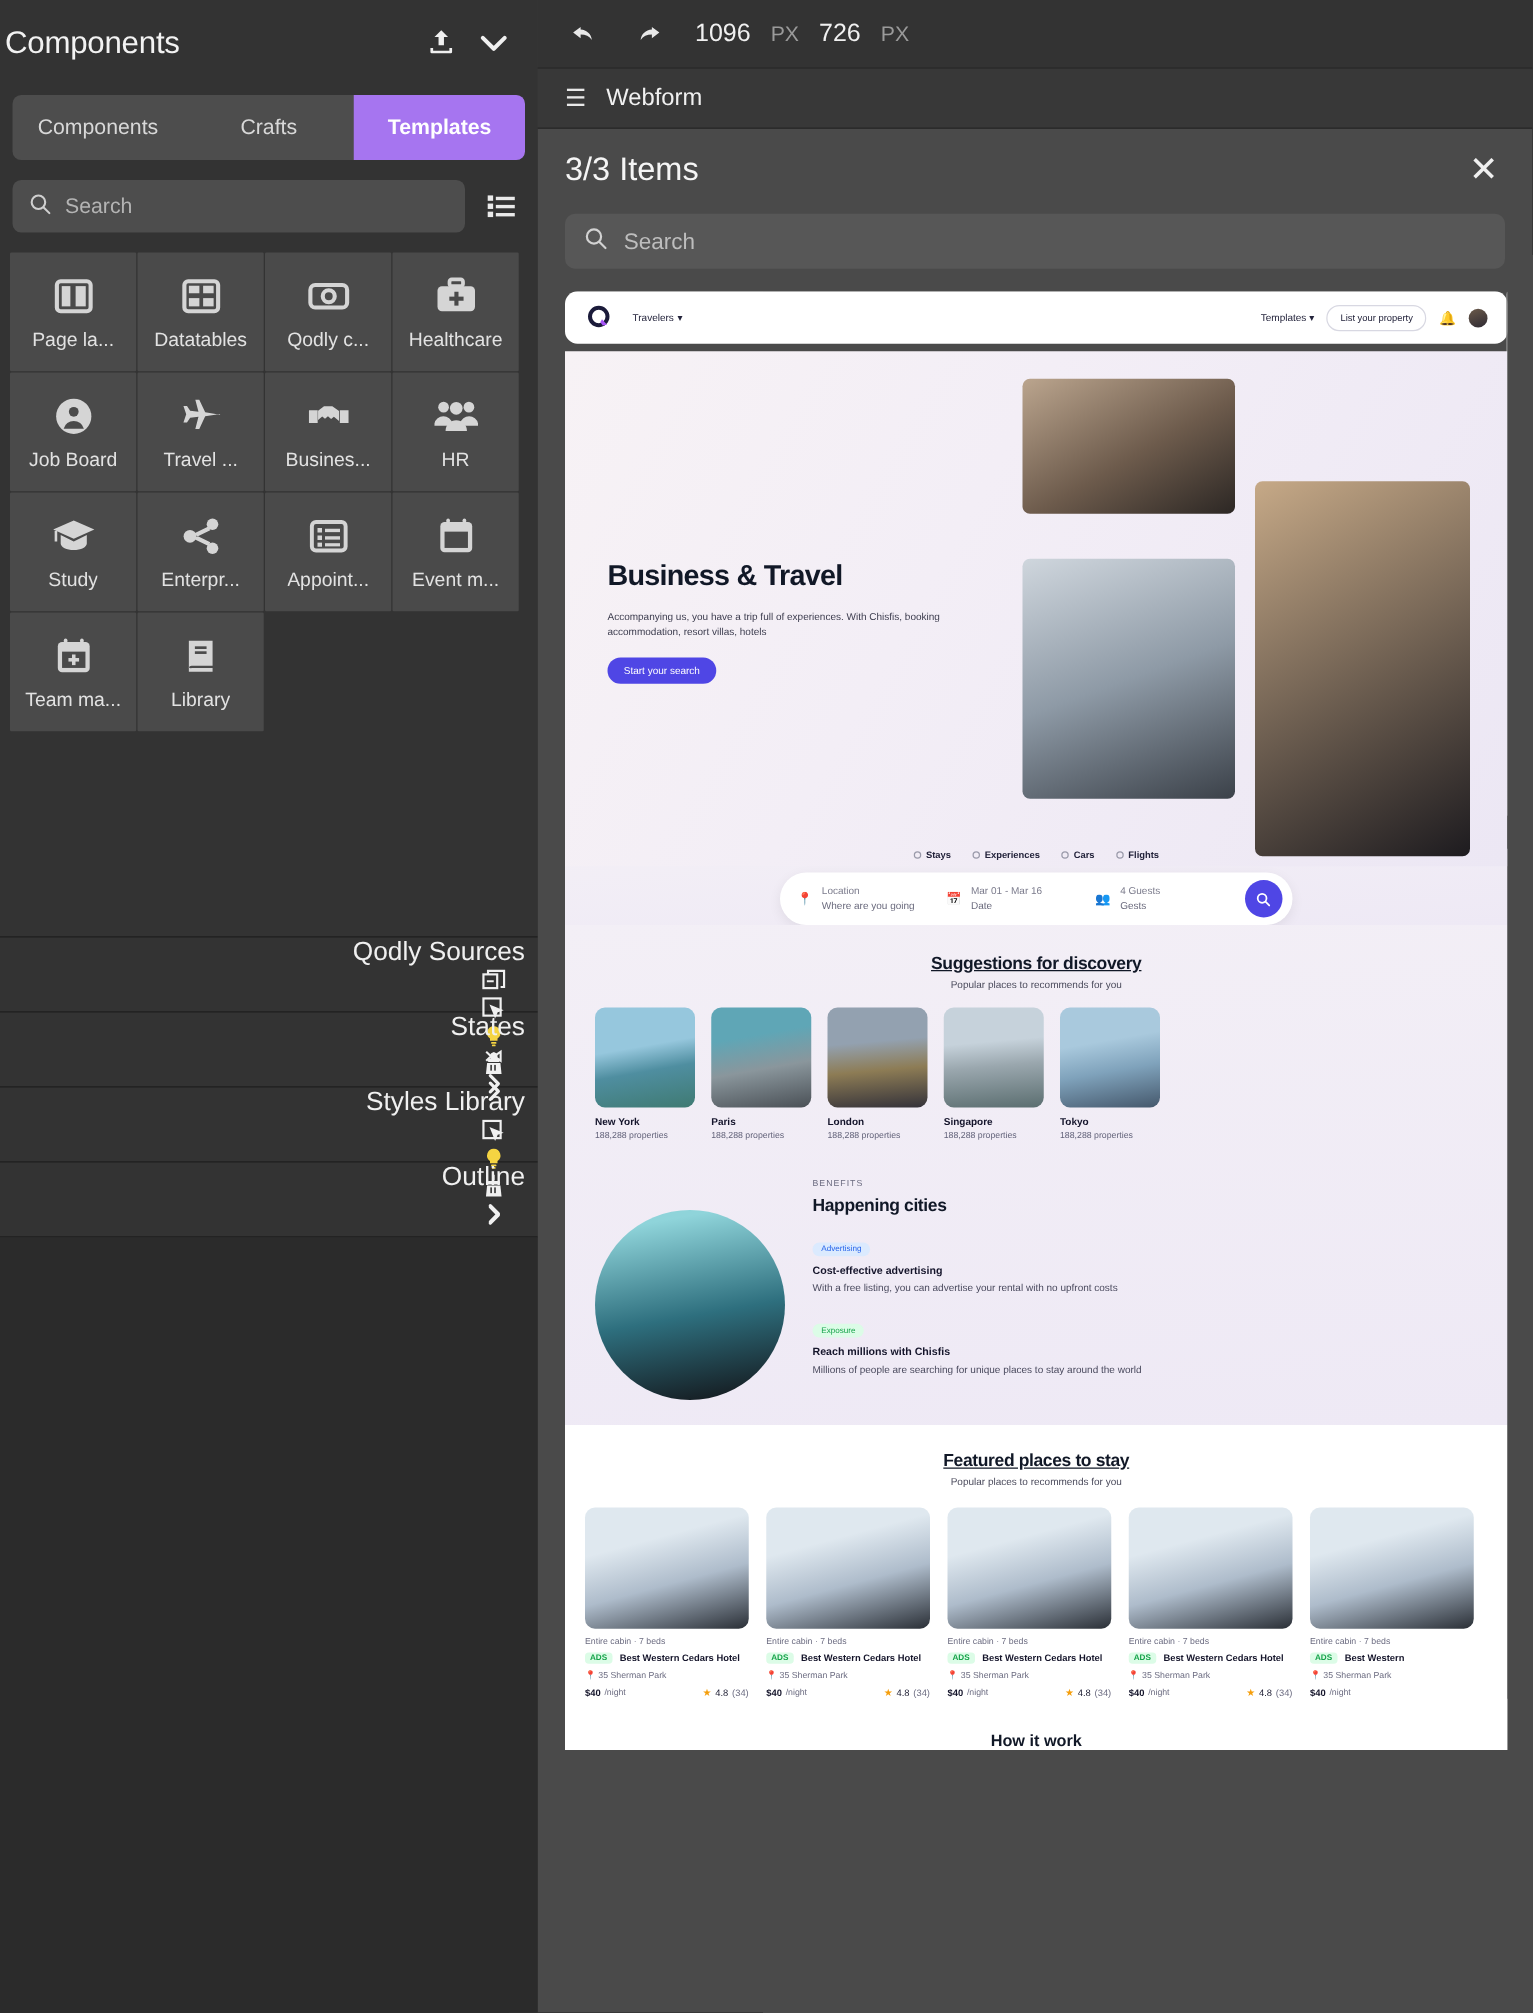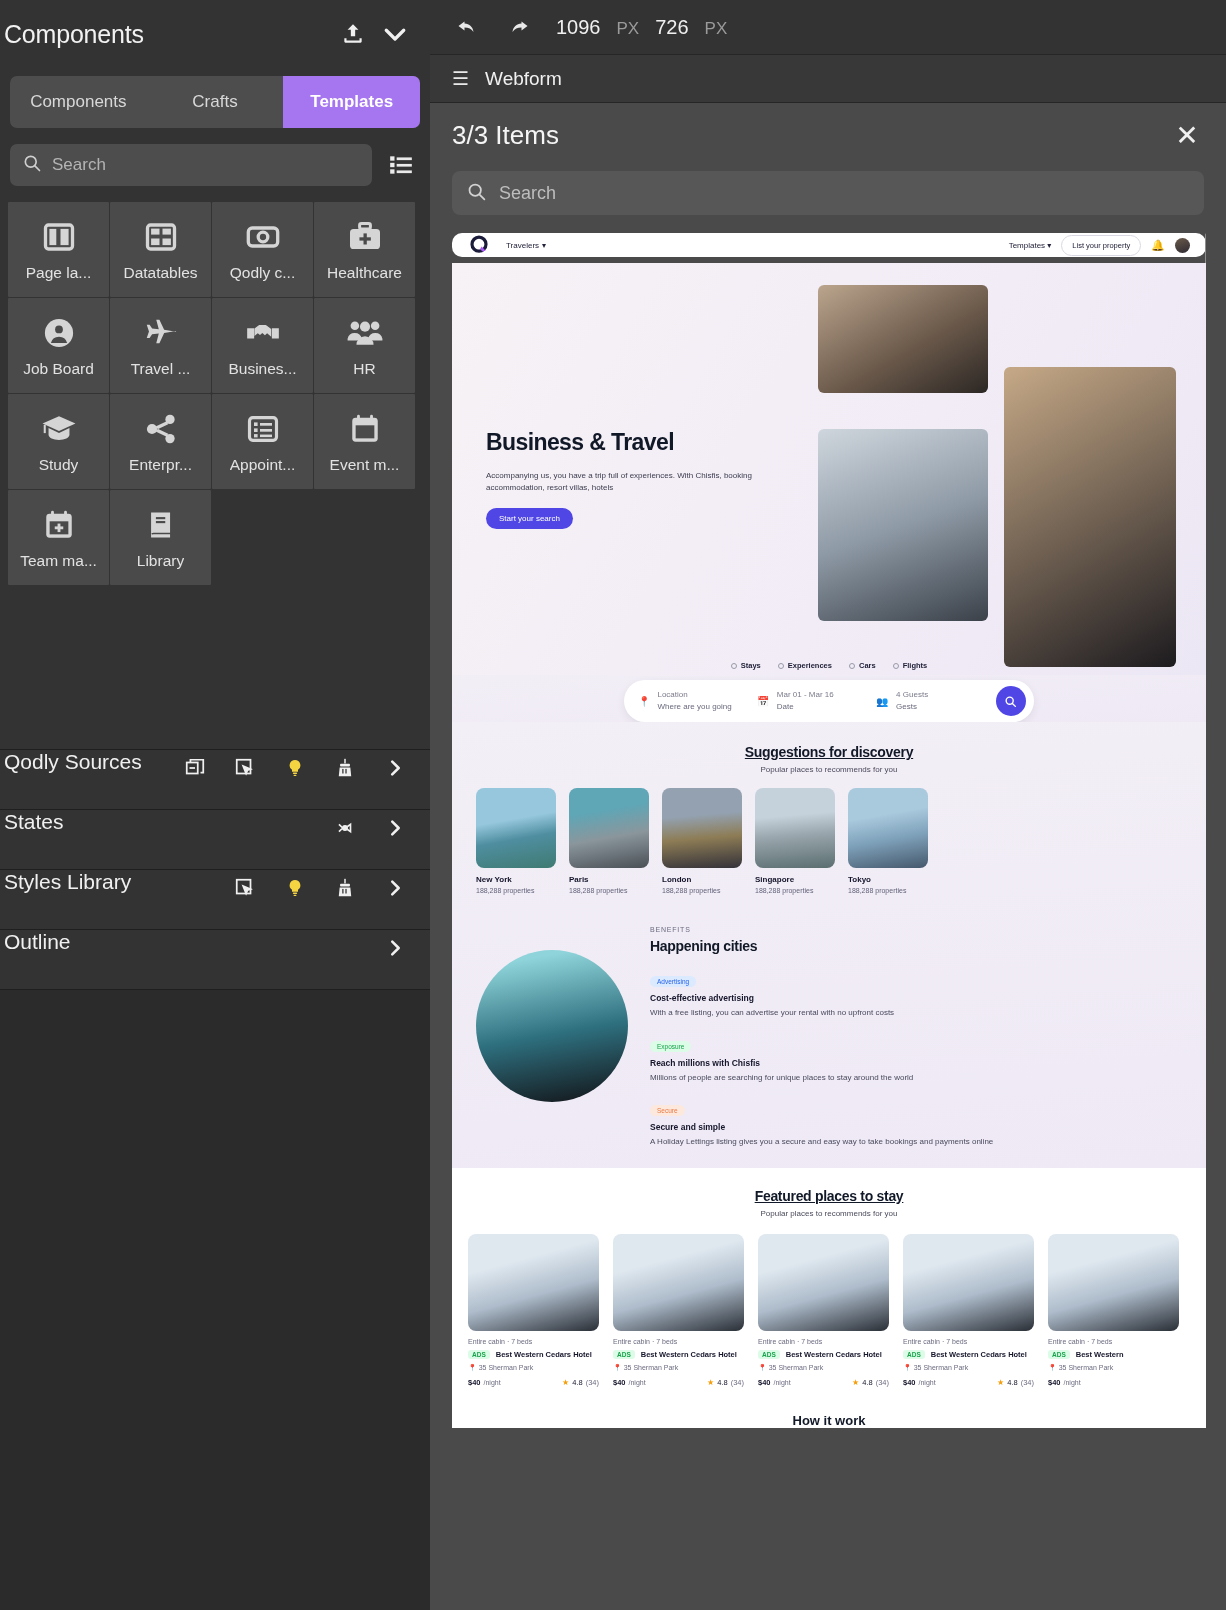--- a/index.html
+++ b/index.html
@@ -62,23 +62,24 @@
   .tpl .ic { width: 40px; height: 40px; color: #d5d5d5; display:flex; align-items:center; justify-content:center; }
   .tpl .lb {
     font-size: 15.5px; color: #e2e2e2; max-width: 97px;
     white-space: nowrap; overflow: hidden; text-overflow: ellipsis; text-align: center;
   }
 
   .spacer { flex: 1; }
 
   .sections { border-top: 1px solid #1f1f1f; }
   .section {
-    height: 60px; display: flex; align-items: flex-start;
+    height: 60px; display: flex; align-items: flex-end;
     padding: 0 10px 0 4px; border-bottom: 1px solid #1f1f1f;
     gap: 0px;
+    flex-direction: column;
   }
   .section .sname { font-size: 21px; color: #f0f0f0; flex: 1; }
   .sec-icon { width: 50px; height: 36px; display: flex; align-items: center; justify-content: center; color: #f0f0f0; }
   .sec-icon.bulb { color: #f5d442; }
   .tail-pad { height: 620px; background: #2b2b2b; }
 
   
   .right { width: 796px; height: 1610px; background: #4a4a4a; display: flex; flex-direction: column; }
   .toolbar {
     height: 55px; background: #333333; display: flex; align-items: center;
@@ -105,21 +106,21 @@
   }
   .psearch input { background: transparent; border:0; outline:none; color:#d4d4d4; font-size:18px; font-family:inherit; width:100%; }
   .psearch input::placeholder { color: #bdbdbd; }
 
   
   .preview-wrap { margin: 18px 20px 0 22px; flex: 1; position: relative; overflow: hidden; }
   .scrollbar { position:absolute; right:-4px; top:0; width:5px; height:420px; background:#8e8e8e; border-radius:3px; }
   .site { width: 100%; height: 100%; overflow: hidden; border-radius: 2px; }
 
   .site-nav {
-    height: 24px; background: #fff; border-radius: 10px; margin-bottom: 6px;
+    height: 42px; background: #fff; border-radius: 10px; margin-bottom: 6px;
     display: flex; align-items: center; padding: 0 16px; gap: 14px;
   }
   .logo { width: 24px; height: 24px; }
   .nav-left { font-size: 8px; color: #23233b; display:flex; align-items:center; gap:3px;}
   .nav-spacer { flex: 1; }
   .nav-right { display: flex; align-items: center; gap: 10px; }
   .nav-link { font-size: 8px; color: #23233b; }
   .pill { font-size: 7.5px; color: #23233b; border: 1px solid #d8d8e2; border-radius: 20px; padding: 5px 10px; }
   .bell { font-size: 11px; color:#33334d; }
   .avatar { width: 15px; height: 15px; border-radius: 50%; background: linear-gradient(160deg,#6b5a4a,#2e2a33); }
@@ -659,25 +660,20 @@
               <div class="bitem">
                 <span class="btag adv">Advertising</span>
                 <div class="bh">Cost-effective advertising</div>
                 <div class="bp">With a free listing, you can advertise your rental with no upfront costs</div>
               </div>
               <div class="bitem">
                 <span class="btag exp">Exposure</span>
                 <div class="bh">Reach millions with Chisfis</div>
                 <div class="bp">Millions of people are searching for unique places to stay around the world</div>
               </div>
-              <div class="bitem">
-                <span class="btag sec">Secure</span>
-                <div class="bh">Secure and simple</div>
-                <div class="bp">A Holiday Lettings listing gives you a secure and easy way to take bookings and payments online</div>
-              </div>
             </div>
           </div>
         </div>
 
         <div class="featured">
           <div class="sec-title">Featured places to stay</div>
           <div class="sec-sub">Popular places to recommends for you</div>
           <div class="places">
 
             <div class="place">

